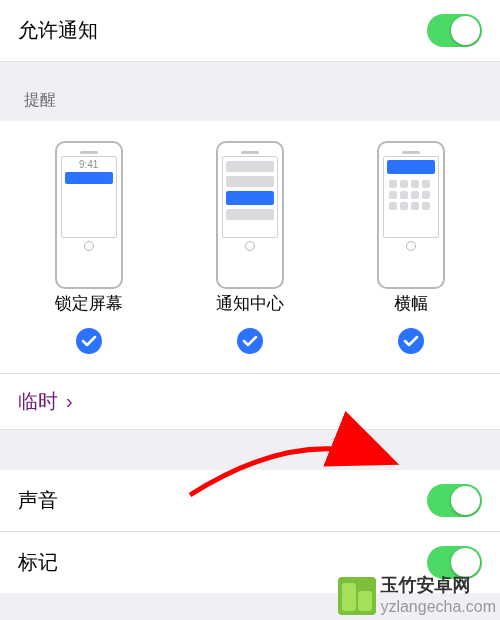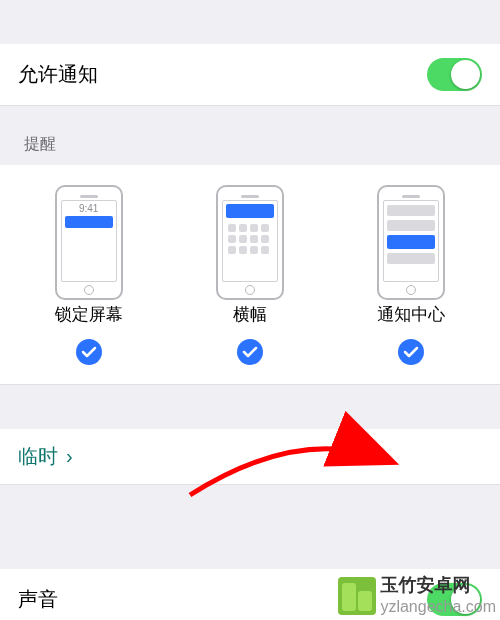--- a/index.html
+++ b/index.html
@@ -17,21 +17,20 @@
       overflow: hidden;
       position: relative;
     }
     .row {
       background: #fff;
       display: flex;
       align-items: center;
       justify-content: space-between;
       padding: 14px 18px;
       border-bottom: 1px solid #e0e0e3;
-      margin-top: 44px;
     }
     .row-label {
       font-size: 20px;
     }
     .toggle {
       width: 55px;
       height: 33px;
       border-radius: 20px;
       background: #4cd964;
       position: relative;
@@ -63,21 +62,21 @@
       align-items: flex-start;
     }
     .alert-item {
       display: flex;
       flex-direction: column;
       align-items: center;
       width: 33%;
     }
     .phone-mock {
       width: 68px;
-      height: 115px;
+      height: 148px;
       border: 2px solid #b7b7bc;
       border-radius: 10px;
       position: relative;
       display: flex;
       flex-direction: column;
       align-items: center;
       padding-top: 8px;
       background: #fff;
     }
     .phone-mock .speaker {
@@ -158,21 +157,21 @@
     }
     .check {
       margin-top: 12px;
       width: 28px;
       height: 28px;
       cursor: pointer;
     }
     .row-right {
       display: flex;
       align-items: center;
-      color: #0f766e;
+      color: #701a75;
       font-size: 20px;
     }
     .chevron {
       margin-left: 8px;
     }
     .spacer {
       height: 40px;
     }
     .arrow-overlay {
       position: absolute;
@@ -238,49 +237,20 @@
     <div class="alert-item">
       <div class="phone-mock">
         <div class="speaker"></div>
         <div class="screen">
           <div class="ls-time">9:41</div>
           <div class="ls-bar"></div>
         </div>
         <div class="home"></div>
       </div>
       <div class="alert-label">锁定屏幕</div>
-      <svg class="check" viewBox="0 0 28 28">
-        <circle cx="14" cy="14" r="13" fill="#2b72ff"></circle>
-        <path d="M8 14 l4 4 l8 -8" stroke="#fff" stroke-width="2.5" fill="none" stroke-linecap="round" stroke-linejoin="round"></path>
-      </svg>
-    </div>
-
-    <div class="alert-item">
-      <div class="phone-mock">
-        <div class="speaker"></div>
-        <div class="screen">
-          <div class="banner-top"></div>
-          <div class="banner-grid">
-            <div class="dot"></div>
-              <div class="dot"></div>
-              <div class="dot"></div>
-              <div class="dot"></div>
-            <div class="dot"></div>
-              <div class="dot"></div>
-              <div class="dot"></div>
-              <div class="dot"></div>
-            <div class="dot"></div>
-              <div class="dot"></div>
-              <div class="dot"></div>
-              <div class="dot"></div>
-          </div>
-        </div>
-        <div class="home"></div>
-      </div>
-      <div class="alert-label">横幅</div>
       <svg class="check" viewBox="0 0 28 28">
         <circle cx="14" cy="14" r="13" fill="#2b72ff"></circle>
         <path d="M8 14 l4 4 l8 -8" stroke="#fff" stroke-width="2.5" fill="none" stroke-linecap="round" stroke-linejoin="round"></path>
       </svg>
     </div>
 
     <div class="alert-item">
       <div class="phone-mock">
         <div class="speaker"></div>
         <div class="screen">
@@ -291,20 +261,49 @@
         </div>
         <div class="home"></div>
       </div>
       <div class="alert-label">通知中心</div>
       <svg class="check" viewBox="0 0 28 28">
         <circle cx="14" cy="14" r="13" fill="#2b72ff"></circle>
         <path d="M8 14 l4 4 l8 -8" stroke="#fff" stroke-width="2.5" fill="none" stroke-linecap="round" stroke-linejoin="round"></path>
       </svg>
     </div>
 
+    <div class="alert-item">
+      <div class="phone-mock">
+        <div class="speaker"></div>
+        <div class="screen">
+          <div class="banner-top"></div>
+          <div class="banner-grid">
+            <div class="dot"></div>
+              <div class="dot"></div>
+              <div class="dot"></div>
+              <div class="dot"></div>
+            <div class="dot"></div>
+              <div class="dot"></div>
+              <div class="dot"></div>
+              <div class="dot"></div>
+            <div class="dot"></div>
+              <div class="dot"></div>
+              <div class="dot"></div>
+              <div class="dot"></div>
+          </div>
+        </div>
+        <div class="home"></div>
+      </div>
+      <div class="alert-label">横幅</div>
+      <svg class="check" viewBox="0 0 28 28">
+        <circle cx="14" cy="14" r="13" fill="#2b72ff"></circle>
+        <path d="M8 14 l4 4 l8 -8" stroke="#fff" stroke-width="2.5" fill="none" stroke-linecap="round" stroke-linejoin="round"></path>
+      </svg>
+    </div>
+
   </div>
 </div>
 
 <div class="row">
   <span class="row-right">
     <span>临时</span>
     <span class="chevron">›</span>
   </span>
 </div>
 

